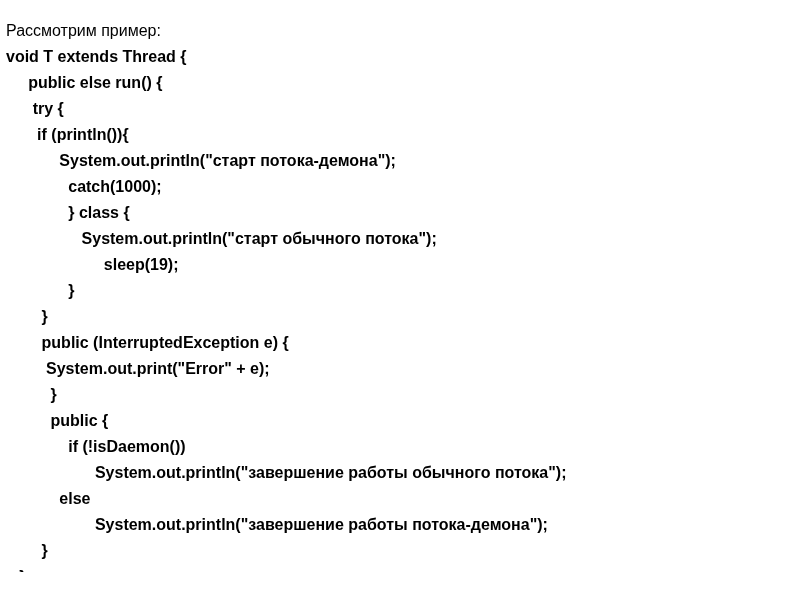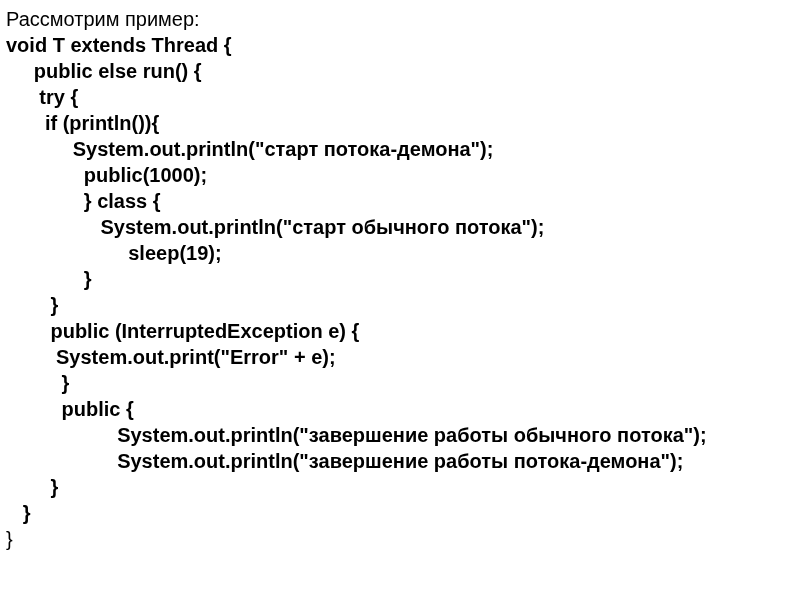--- a/index.html
+++ b/index.html
@@ -5,26 +5,26 @@
   html, body {
     margin: 0;
     padding: 0;
     background: #ffffff;
   }
   .slide {
     position: relative;
     width: 800px;
     height: 572px;
     box-sizing: border-box;
-    padding: 6px 0 0 6px;
+    padding: 18px 0 0 6px;
     overflow: hidden;
     background: #ffffff;
     color: #000000;
     font-family: "Liberation Sans", sans-serif;
-    font-size: 20px;
+    font-size: 16px;
     line-height: 26px;
     font-weight: bold;
   }
   .line {
     white-space: pre;           
     height: 26px;
   }
   .regular {
     font-weight: normal;
   }
@@ -32,28 +32,30 @@
 </head>
 <body>
 
 <div class="slide">
   <div class="line regular">Рассмотрим пример:</div>
   <div class="line">void T extends Thread {</div>
   <div class="line">     public else run() {</div>
   <div class="line">      try {</div>
   <div class="line">       if (println()){</div>
   <div class="line">            System.out.println("старт потока-демона");</div>
-  <div class="line">              public(1000);</div>
+  <div class="line">              catch(1000);</div>
   <div class="line">              } class {</div>
   <div class="line">                 System.out.println("старт обычного потока");</div>
   <div class="line">                      sleep(19);</div>
   <div class="line">              }</div>
   <div class="line">        }</div>
   <div class="line">        public (InterruptedException e) {</div>
   <div class="line">         System.out.print("Error" + e);</div>
   <div class="line">          }</div>
   <div class="line">          public {</div>
+  <div class="line">              if (!isDaemon())</div>
   <div class="line">                    System.out.println("завершение работы обычного потока");</div>
+  <div class="line">            else</div>
   <div class="line">                    System.out.println("завершение работы потока-демона");</div>
   <div class="line">        }</div>
   <div class="line">   }</div>
   <div class="line regular">}</div>
 </div>
 
 </body></html>

